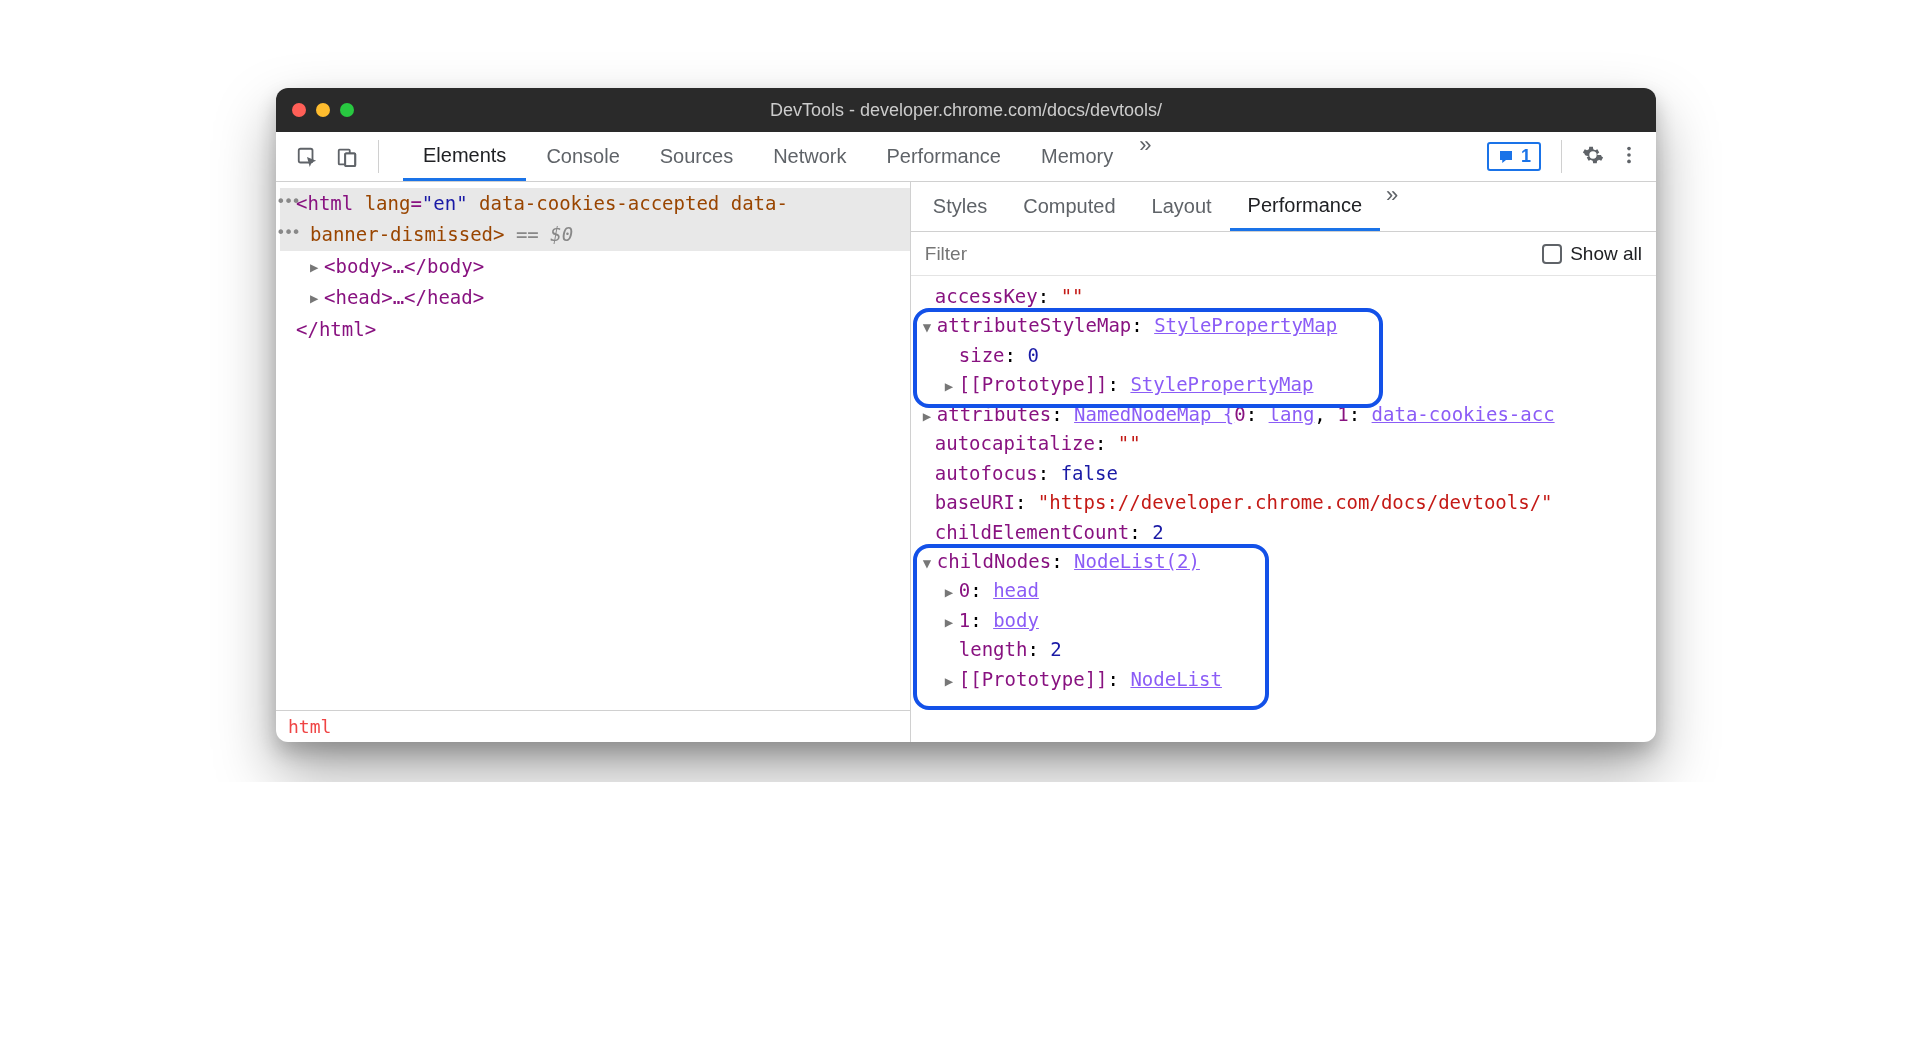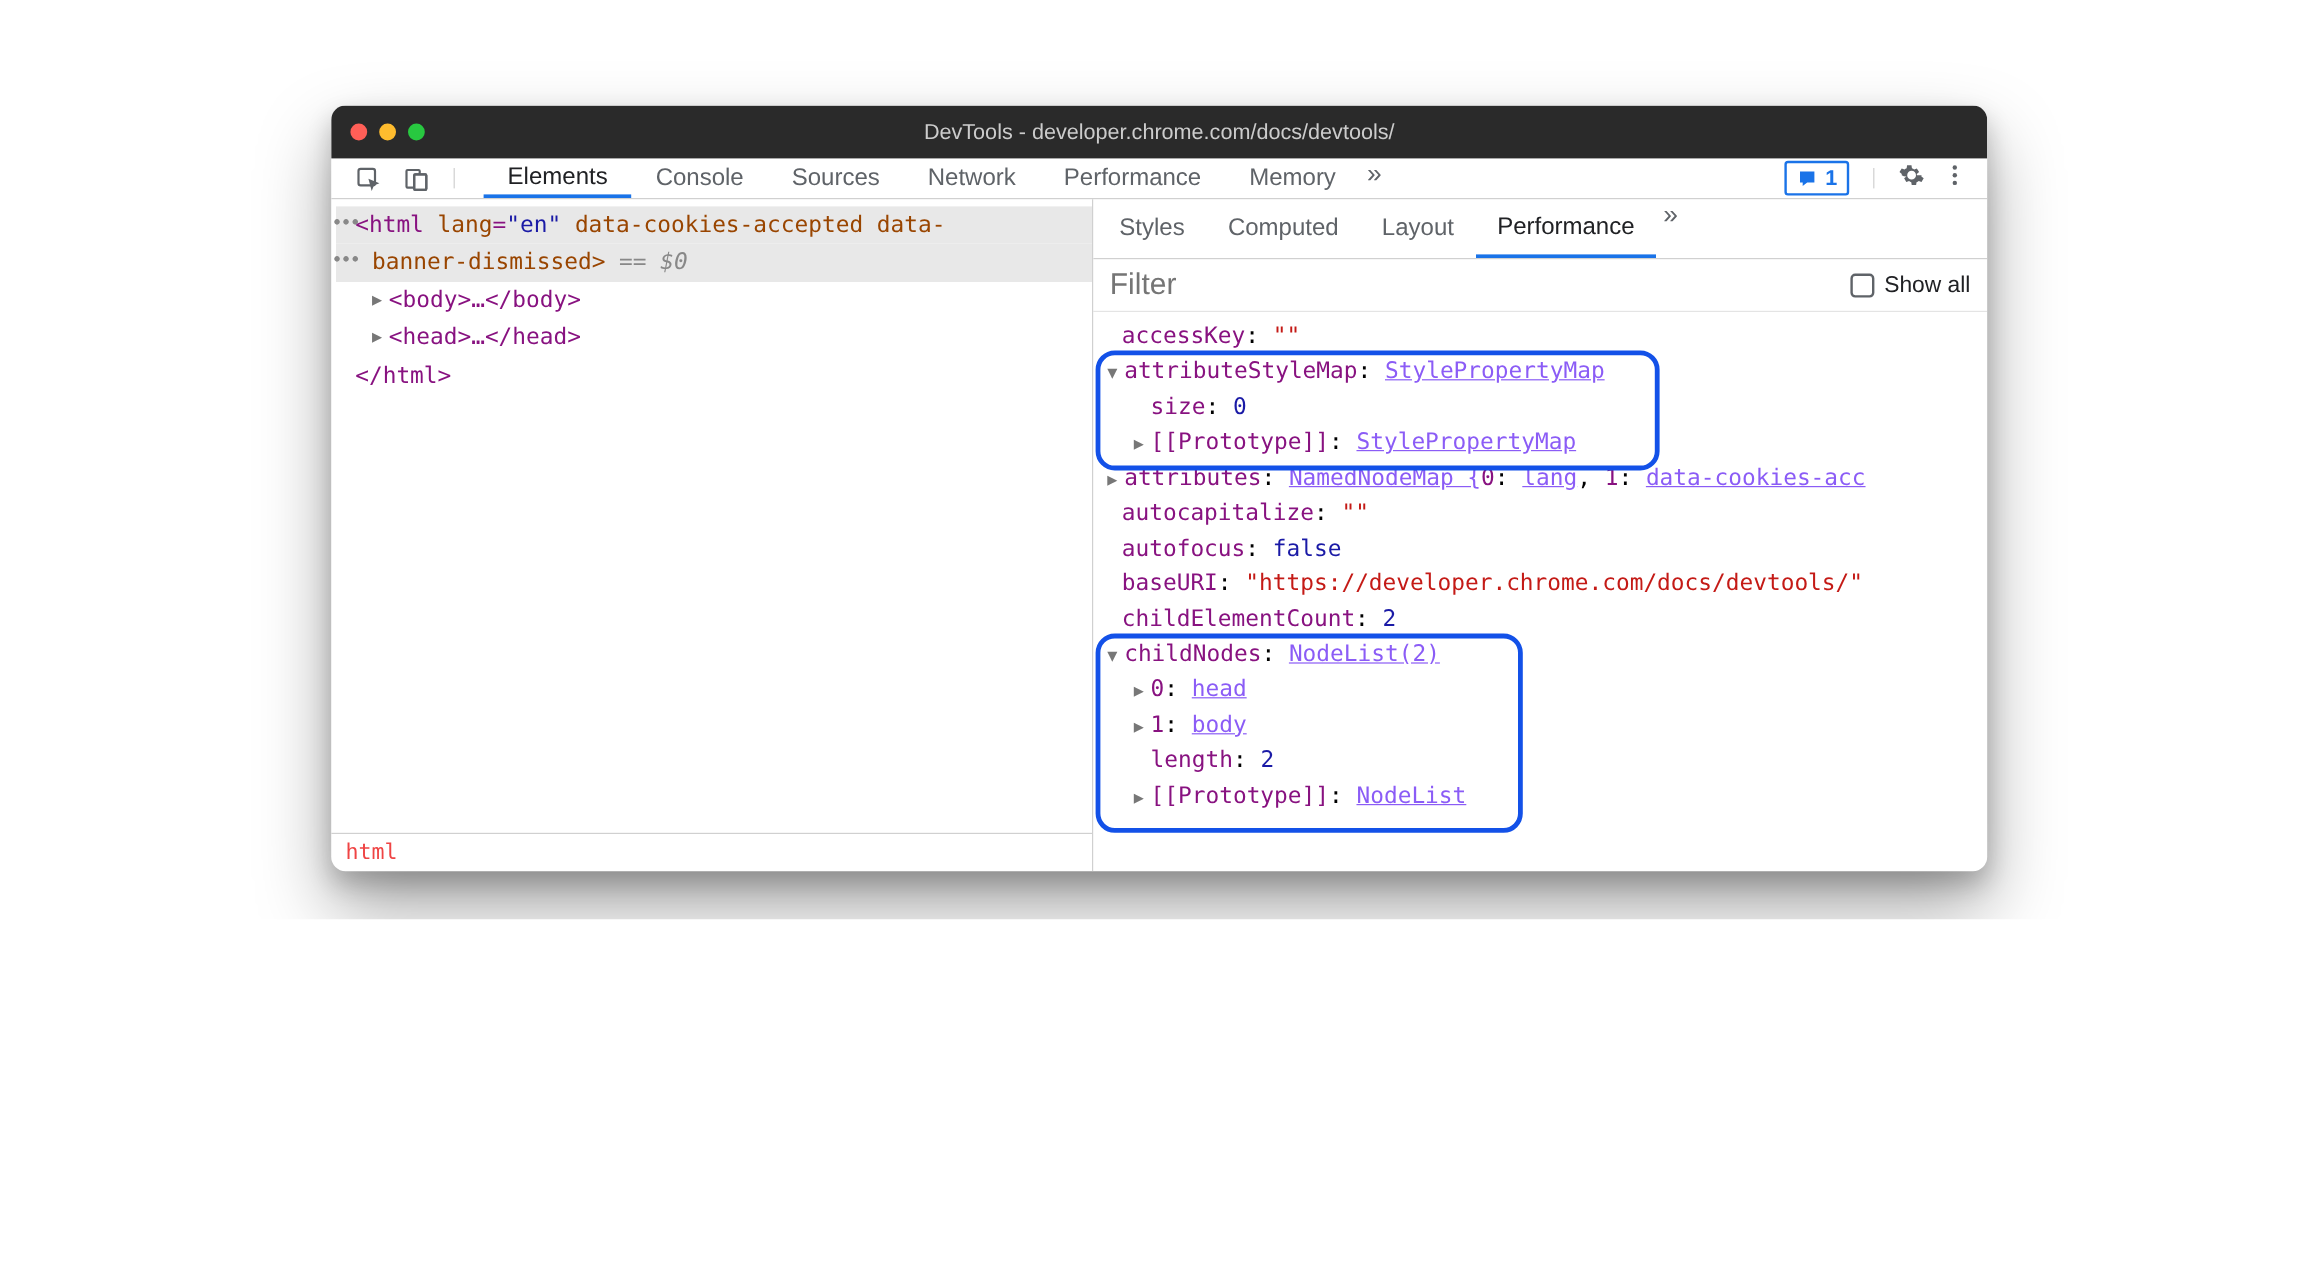--- a/index.html
+++ b/index.html
@@ -30,21 +30,21 @@
     font-size: 18px;
     position: relative;
   }
   .traffic-lights { display: flex; gap: 10px; }
   .tl { width: 14px; height: 14px; border-radius: 50%; }
   .tl.red { background:#ff5f57; }
   .tl.yellow { background:#febc2e; }
   .tl.green { background:#28c840; }
   .titlebar-title { position:absolute; left:0; right:0; text-align:center; font-weight:500; pointer-events:none;}
   .toolbar {
-    height: 34px;
+    height: 50px;
     border-bottom: 1px solid #d0d0d0;
     display:flex;
     align-items:stretch;
     padding: 0 8px;
   }
   .toolbar-left { display:flex; align-items:center; gap:10px; padding:0 8px;}
   .toolbar-icon { width:30px; height:30px; display:flex;align-items:center;justify-content:center; color:#5f6368; border-radius:4px;}
   .toolbar-icon svg { width:22px; height:22px; stroke:#5f6368; fill:none; stroke-width:2;}
   .tab-strip { display:flex; align-items:stretch; flex:1; margin-left:10px;}
   .tab { padding: 0 20px; display:flex; align-items:center; font-size:20px; color:#5f6368; cursor:pointer;}
@@ -65,21 +65,21 @@
   .attr-name { color:#994500;}
   .attr-val { color:#1a1aa6;}
   .doctype { color:#b0b0b0;}
   .dollar { color:#888; font-style:italic;}
   .breadcrumb { height:32px; border-top:1px solid #d0d0d0; display:flex;align-items:center; padding:0 12px; font-family:Menlo,Consolas,monospace; font-size:18px; color:#ef4444;}
   .right-panel { flex:1; display:flex; flex-direction:column; overflow:hidden;}
   .right-tabs { height:50px; border-bottom:1px solid #d0d0d0; display:flex; align-items:stretch; padding:0 4px;}
   .rtab { padding:0 18px; display:flex;align-items:center; font-size:20px; color:#5f6368; cursor:pointer;}
   .rtab.active { color:#202124; border-bottom:3px solid #1a73e8; font-weight:500;}
   .filter-row { height:44px; border-bottom:1px solid #e4e4e4; display:flex;align-items:center; padding:0 14px; gap:14px;}
-  .filter-input { flex:1; border:none; outline:none; font-size:25px; color:#5f6368; font-family:inherit;}
+  .filter-input { flex:1; border:none; outline:none; font-size:19px; color:#5f6368; font-family:inherit;}
   .showall { display:flex;align-items:center;gap:8px; color:#202124; font-size:19px;}
   .checkbox { width:20px;height:20px;border:2px solid #5f6368;border-radius:4px;}
   .props { flex:1; overflow:auto; font-family:Menlo,Consolas,monospace; font-size:19px; line-height:1.55; padding:6px 0 0 6px; position:relative;}
   .pline { white-space:nowrap; padding:0 6px;}
   .pname { color:#881280;}
   .pval-str { color:#c41a16;}
   .pval-obj { color:#8b5cf6;text-decoration:underline;}
   .pval-num { color:#1a1aa6;}
   .pval-bool { color:#1a1aa6;}
   .pind1 { padding-left: 18px;}

